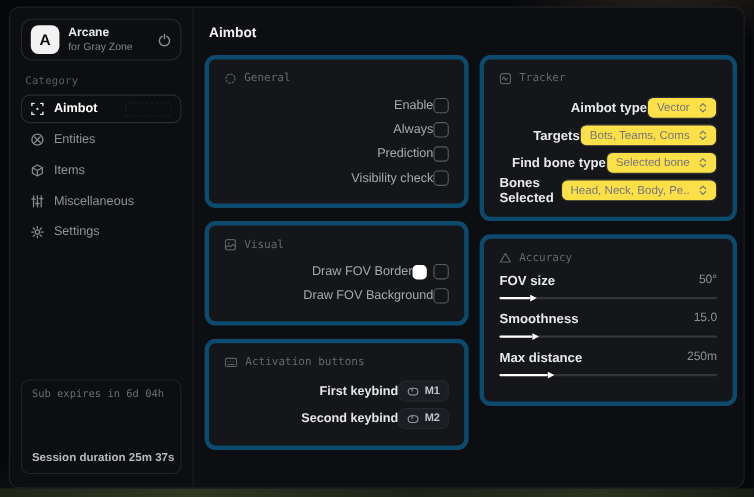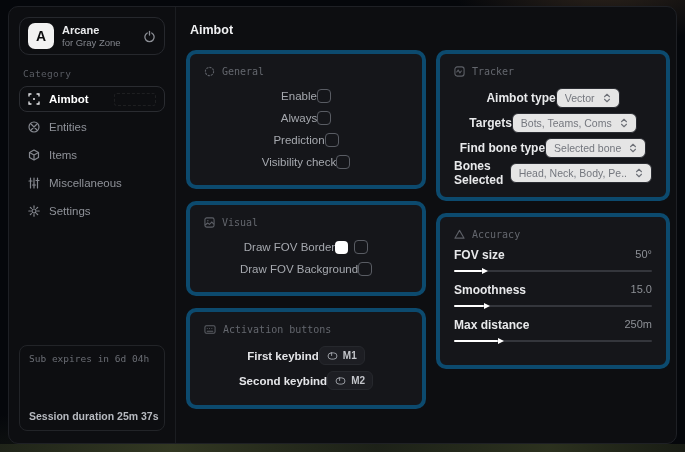--- a/index.html
+++ b/index.html
@@ -55,37 +55,37 @@
   .page-title { font-size:12.5px; font-weight:bold; color:#f0f1f3; margin:6px 0 13px 4px; }
   .cols { display:flex; gap:10px; align-items:flex-start; }
   .col-left { width:240px; }
   .col-right { flex:1; }
   .card { background:#15161a; border:4px solid #0c4a6e; border-radius:10px;
     padding:10px 14px 12px; margin-bottom:12px; }
   .card-head { display:flex; align-items:center; gap:7px; color:#64676e;
     font-family:"DejaVu Sans Mono", monospace; font-size:10px; margin:2px 0 8px; }
   .card-head .ic { display:flex; color:#5c5f66; }
 
-  .row { display:flex; align-items:center; justify-content:center; height:22px; }
+  .row { display:flex; align-items:center; justify-content:flex-end; height:22px; }
   .row-lbl { font-size:11.5px; color:#a6a9af; }
   .checkbox { width:14px; height:14px; border:1.5px solid #595c63; border-radius:4px;
     cursor:pointer; flex:none; }
   .right-group { display:flex; align-items:center; gap:6px; }
   .swatch { width:13px; height:13px; border-radius:4px; cursor:pointer; }
 
   .row-key { height:25px; }
   .row-key .row-lbl { color:#e4e5e8; font-weight:bold; font-size:11.5px; }
   .keybtn { display:flex; align-items:center; gap:5px; background:#1d1e23;
     border:1px solid #26282d; border-radius:6px; padding:3px 7px; color:#c3c5ca;
     font-size:10px; font-weight:bold; cursor:pointer; }
   .keybtn .ic { display:flex; color:#9a9da3; }
 
   .row-sel { height:25px; }
   .row-sel .row-lbl { color:#e8e9eb; font-weight:bold; font-size:12px; }
-  .selbtn { display:flex; align-items:center; gap:8px; background:#e5e5e5;
+  .selbtn { display:flex; align-items:center; gap:8px; background:#fde047;
     border:1px solid #2a2c32; border-radius:6px; padding:3px 8px; color:#74777e;
     font-size:10.5px; cursor:pointer; white-space:nowrap; max-width:150px; }
   .selbtn .val { overflow:hidden; text-overflow:ellipsis; }
   .selbtn .ic { display:flex; color:#6e7178; flex:none; }
 
   .sl-head { display:flex; justify-content:space-between; margin-top:3px; }
   .sl-lbl { font-size:12px; font-weight:bold; color:#e8e9eb; }
   .sl-val { font-size:11px; color:#8d9096; }
   .slider { position:relative; height:2px; background:#34363c; border-radius:2px;
     margin:8px 0 11px; cursor:pointer; }

